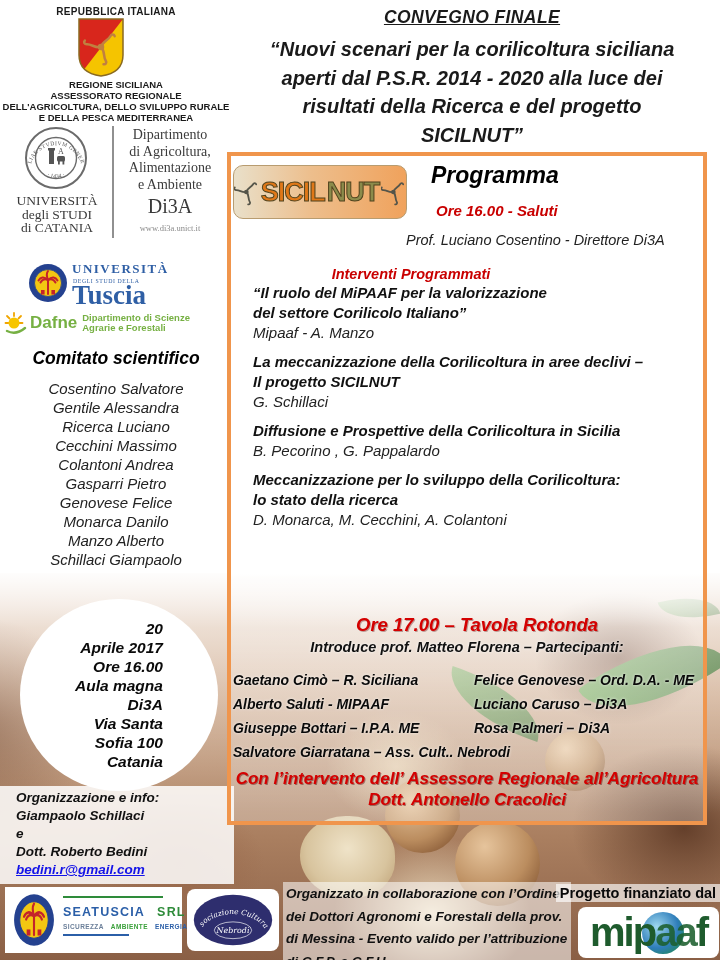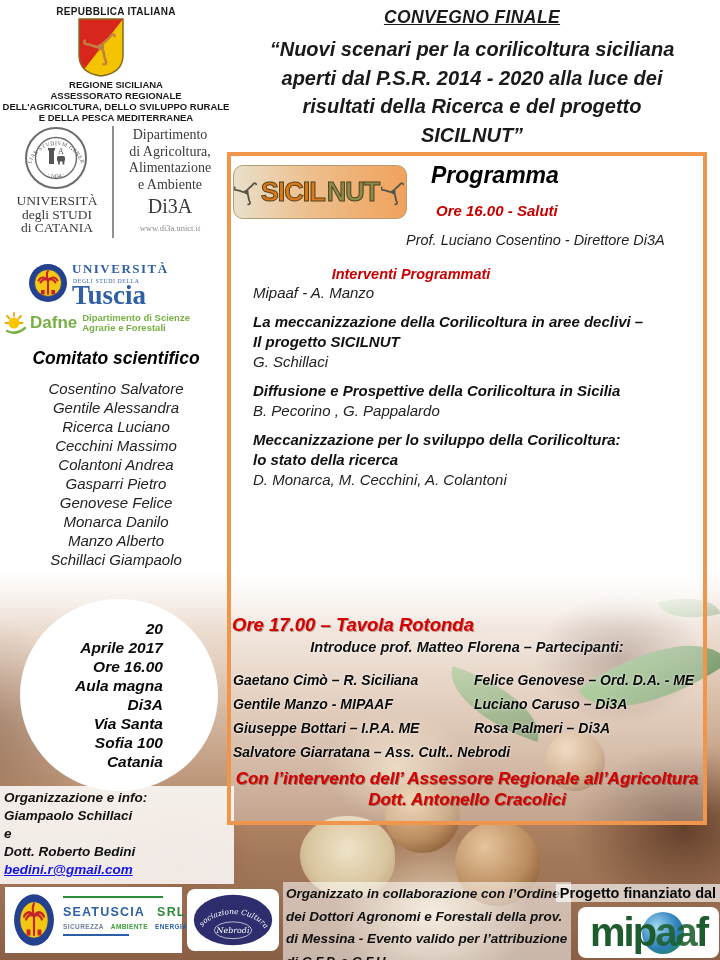--- a/index.html
+++ b/index.html
@@ -55,21 +55,21 @@
   .tuscia-sub{font-size:5.8px;letter-spacing:.6px;margin:1px 0 0 1px}
   .tuscia-name{font-weight:bold;font-size:27px;line-height:23px}
   .dafne{left:4px;top:309px;width:226px;height:28px;display:flex;align-items:center}
   .dafne-name{font-weight:bold;font-size:17px;color:#76B043;margin-left:2px}
   .dafne-dept{margin-left:5px;font-size:9.5px;line-height:10.5px;color:#76B043;font-weight:bold}
   .committee-title{left:0;top:348px;width:232px;font-style:italic;font-weight:bold;font-size:17.5px;color:#000}
   .names{left:0;top:379px;width:232px;font-style:italic;font-size:15px;line-height:19px;color:#222}
   .event-circle{left:20px;top:599px;width:198px;height:192px;border-radius:50%;background:#fff;
     display:flex;align-items:center;justify-content:center}
   .event-txt{font-style:italic;font-weight:bold;font-size:15.5px;line-height:19px;text-align:right;color:#0a0a0a}
-  .org-panel{left:0;top:786px;width:234px;height:98px;background:rgba(255,255,255,.85);padding:3px 0 0 4px;box-sizing:border-box;
+  .org-panel{left:0;top:786px;width:234px;height:98px;background:rgba(255,255,255,.85);padding:3px 0 0 16px;box-sizing:border-box;
     font-style:italic;font-weight:bold;font-size:13.5px;line-height:18px;color:#111}
   .email{color:#1414E8;text-decoration:underline;cursor:pointer}
 
   
   .title-block{left:232px;top:7px;width:480px;text-align:center}
   .kicker{font-style:italic;font-weight:bold;font-size:17.5px;text-decoration:underline;letter-spacing:.4px;margin-bottom:7px}
   .title-lines{font-style:italic;font-weight:bold;font-size:20px;line-height:28.5px}
 
   
   .program-box{left:227px;top:152px;width:472px;height:665px;border:4px solid #F0954C;
@@ -83,21 +83,21 @@
   .trisk-s{color:#55554a}
   .prog-heading{position:absolute;left:200px;top:6px;font-style:italic;font-weight:bold;font-size:23px;color:#000}
   .time1{position:absolute;left:205px;top:46px;font-style:italic;font-weight:bold;font-size:15px;color:#C90000}
   .greeting{position:absolute;left:175px;top:76px;font-style:italic;font-size:14.5px;color:#222}
   .section-title{position:absolute;left:0;top:110px;width:360px;text-align:center;
     font-style:italic;font-weight:bold;font-size:14.5px;color:#C90000}
   .talks{position:absolute;left:22px;top:127px;width:438px}
   .talk{margin-bottom:9px}
   .talk-title{font-style:italic;font-weight:bold;font-size:15px;line-height:20px;color:#111}
   .talk-speakers{font-style:italic;font-size:15px;line-height:20px;color:#222}
-  .rt-time{position:absolute;left:1px;top:458px;width:100%;text-align:left;font-style:italic;font-weight:bold;
+  .rt-time{position:absolute;left:10px;top:458px;width:100%;text-align:center;font-style:italic;font-weight:bold;
     font-size:18.5px;color:#D40000;text-shadow:1px 1px 0 rgba(90,10,10,.35)}
   .rt-intro{position:absolute;left:0;top:483px;width:100%;text-align:center;font-style:italic;font-weight:bold;
     font-size:14.5px;color:#111;text-shadow:0 0 3px #fff}
   .pcol{position:absolute;top:512px;font-style:italic;font-weight:bold;font-size:14px;line-height:24px;
     color:#0a0a0a;white-space:nowrap;text-shadow:0 0 3px rgba(255,255,255,.8)}
   .pcol-left{left:2px;width:250px}
   .pcol-right{left:243px;width:225px}
   .closing{position:absolute;left:0;top:612px;width:100%;text-align:center;font-style:italic;font-weight:bold;
     font-size:17px;line-height:21px;color:#D40000;text-shadow:1px 1px 0 rgba(90,10,10,.45)}
 
@@ -300,20 +300,22 @@
           <use href="#trisk"></use>
         </svg>
     </div>
     <div class="prog-heading">Programma</div>
     <div class="time1">Ore 16.00 -  Saluti</div>
     <div class="greeting">Prof.  Luciano Cosentino -   Direttore Di3A</div>
     <div class="section-title">Interventi Programmati</div>
 
     <div class="talks">
       <div class="talk">
+        <div class="talk-title preline">“Il ruolo  del MiPAAF per la  valorizzazione
+del settore Corilicolo Italiano”</div>
         <div class="talk-speakers">Mipaaf -   A.  Manzo</div>
       </div>
       <div class="talk">
         <div class="talk-title preline">La meccanizzazione  della  Corilicoltura in aree declivi –
 Il progetto SICILNUT</div>
         <div class="talk-speakers">G. Schillaci</div>
       </div>
       <div class="talk">
         <div class="talk-title preline">Diffusione e Prospettive della Corilicoltura in Sicilia</div>
         <div class="talk-speakers">B. Pecorino , G. Pappalardo</div>
@@ -323,21 +325,21 @@
 lo stato della ricerca</div>
         <div class="talk-speakers">D. Monarca, M. Cecchini, A. Colantoni</div>
       </div>
     </div>
 
     <div class="rt-time">Ore 17.00 – Tavola Rotonda</div>
     <div class="rt-intro">Introduce prof.  Matteo Florena – Partecipanti:</div>
 
     <div class="pcol pcol-left">
       <div>Gaetano Cimò – R. Siciliana</div>
-      <div>Gentile Manzo  - MIPAAF</div>
+      <div>Alberto Saluti  - MIPAAF</div>
       <div>Giuseppe  Bottari – I.P.A.  ME</div>
       <div>Salvatore Giarratana – Ass. Cult..  Nebrodi</div>
     </div>
     <div class="pcol pcol-right">
       <div>Felice Genovese – Ord.  D.A. - ME</div>
       <div>Luciano  Caruso  – Di3A</div>
       <div>Rosa  Palmeri – Di3A</div>
     </div>
 
     <div class="closing preline">Con l’intervento dell’ Assessore Regionale all’Agricoltura

